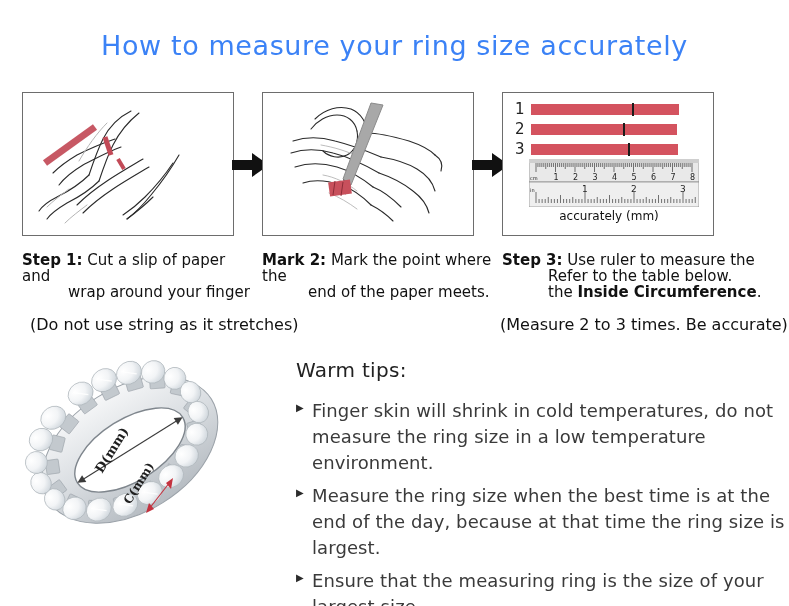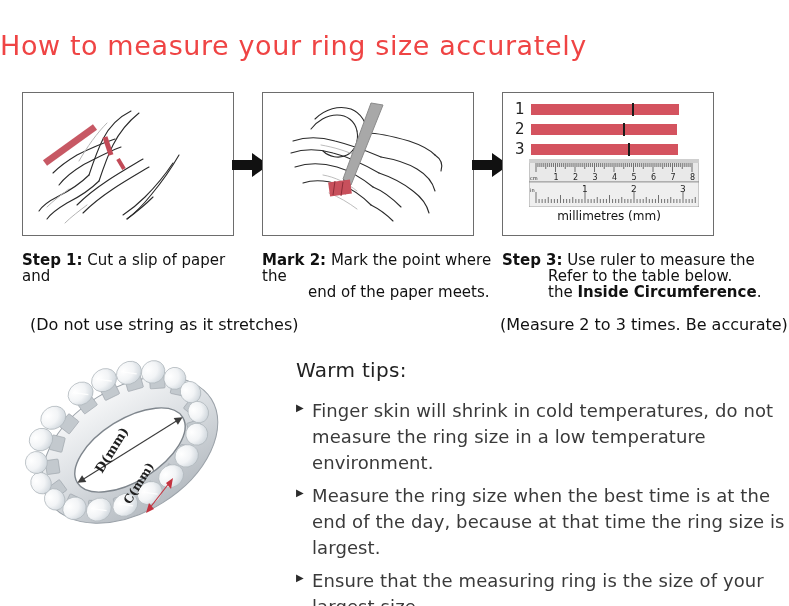--- a/index.html
+++ b/index.html
@@ -15,25 +15,26 @@
     color: #1a1a1a;
     overflow: hidden;
   }
 
   
   .page-title {
     position: absolute;
     top: 30px;
     left: 0;
     width: 789px;
+    text-align: center;
     font-family: "DejaVu Sans", sans-serif;
     font-size: 27px;
     font-weight: 400;
     letter-spacing: 0.6px;
-    color: #ef4444;
+    color: #3b82f6;
     white-space: nowrap;
   }
 
   
   .steps-row {
     position: absolute;
     top: 92px;
     left: 0;
     width: 789px;
     height: 150px;
@@ -431,27 +432,28 @@
           </g>
         <g id="ruler-in-labels" font-size="9" font-family="DejaVu Sans, sans-serif" fill="#1e1e1e">
             <text x="53" y="33">1</text>
             <text x="102" y="33">2</text>
             <text x="151" y="33">3</text>
             <text x="1" y="33" font-size="5">in</text>
           </g>
       </svg>
     </div>
 
-    <div class="mm-label">millimetres (mm)</div>
+    <div class="mm-label">accurately (mm)</div>
   </div>
 </div>
 
 <div class="caption-block" id="caption-1">
   <span class="caption-lead">Step 1:</span>
   <span>Cut a slip of paper and</span>
+  <span class="caption-indent">wrap around your finger</span>
 </div>
 
 <div class="caption-block" id="caption-2">
   <span class="caption-lead">Mark 2:</span>
   <span>Mark the point where the</span>
   <span class="caption-indent">end of the paper meets.</span>
 </div>
 
 <div class="caption-block" id="caption-3">
   <span class="caption-lead">Step 3:</span>

